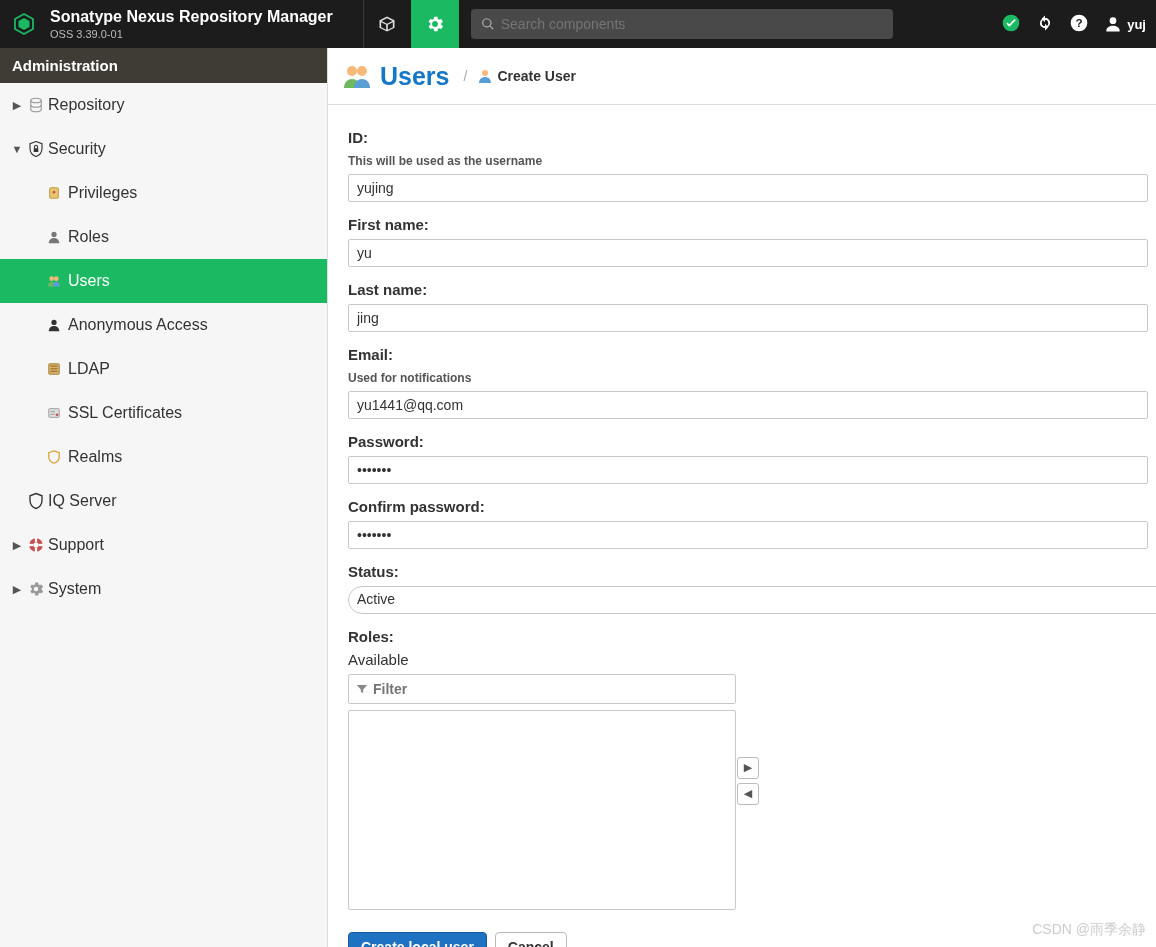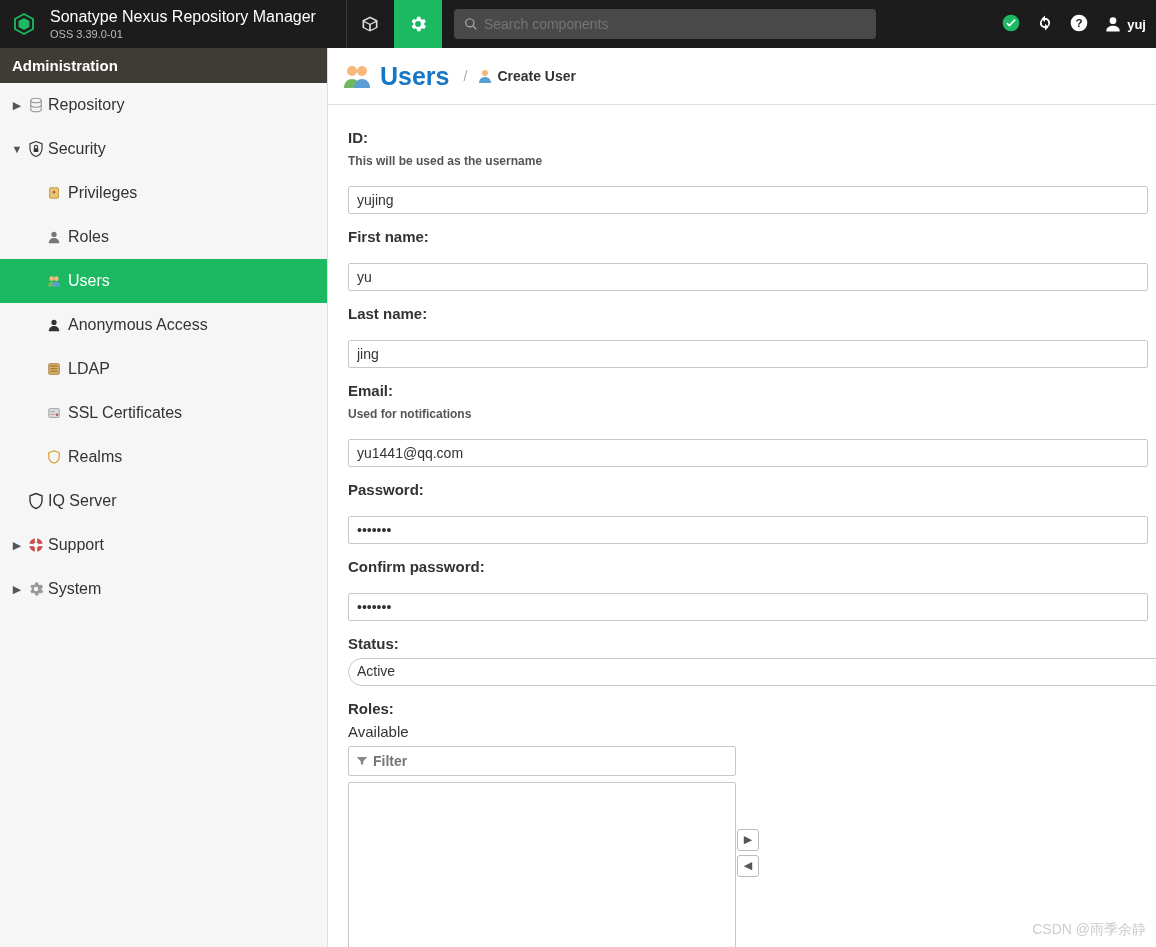--- a/index.html
+++ b/index.html
@@ -2,21 +2,21 @@
 <html><head>
 <meta charset="utf-8">
 <style>
 * { box-sizing: border-box; margin: 0; padding: 0; }
 body { font-family: "Helvetica Neue", Helvetica, Arial, sans-serif; font-size: 13px; color: #333; background: #fff; width: 1156px; height: 947px; overflow: hidden; position: relative; }
 
 
 .header { height: 48px; background: #1c1c1c; display: flex; align-items: center; color: #fff; }
 .logo-box { width: 48px; height: 48px; display: flex; align-items: center; justify-content: center; }
 .brand { padding-left: 2px; }
-.brand-title { font-size: 16px; font-weight: 400; color: #fff; }
+.brand-title { font-size: 16px; font-weight: 700; color: #fff; }
 .brand-sub { font-size: 11px; color: #bbb; margin-top: 2px; }
 .hdr-btn { width: 48px; height: 48px; display: flex; align-items: center; justify-content: center; color: #ddd; border-left: 1px solid #3a3a3a; cursor: pointer; }
 .hdr-btn.active { background: #1bba62; border-left: none; }
 .search-box { flex: 0 0 auto; display: flex; align-items: center; background: #494949; border-radius: 4px; height: 30px; width: 422px; margin-left: 12px; padding: 0 10px; color: #999; }
 .search-box input { flex: 1; background: transparent; border: none; outline: none; color: #ccc; font-size: 14px; margin-left: 6px; }
 .spacer { flex: 1; }
 .hdr-icons { display: flex; align-items: center; gap: 14px; padding-right: 10px; }
 .hdr-ic { color: #fff; cursor: pointer; }
 .user-lbl { font-size: 13px; font-weight: 700; color: #fff; margin-left: 4px; }
 
@@ -34,21 +34,21 @@
 
 .main { flex: 1; display: flex; flex-direction: column; overflow: hidden; }
 .crumb { height: 57px; border-bottom: 1px solid #ddd; display: flex; align-items: center; padding-left: 14px; font-size: 14px; }
 .crumb h1 { color: #1677c7; font-size: 25px; font-weight: 700; margin: 0 8px; }
 .crumb .sep { color: #aaa; margin: 0 6px; }
 .crumb .cur { font-weight: 700; font-size: 14px; color: #333; margin-left: 4px;}
 
 .form { padding: 20px 20px 28px 20px; overflow-y: auto; flex:1; }
 .fld-label { font-weight: 700; font-size: 15px; margin-top: 4px; }
 .fld-hint { font-size: 12px; color: #555; margin-top: 8px; font-weight: bold; }
-.fld-input { width: 800px; height: 28px; border: 1px solid #c8c8c8; border-radius: 2px; margin-top: 18px; padding: 0 8px; font-size: 14px; color: #333; outline: none; }
+.fld-input { width: 800px; height: 28px; border: 1px solid #c8c8c8; border-radius: 2px; margin-top: 6px; padding: 0 8px; font-size: 14px; color: #333; outline: none; }
 .fld-block { margin-bottom: 14px; }
 .select { width: 942px; height: 28px; border: 1px solid #c8c8c8; border-radius: 14px; margin-top: 6px; padding: 4px 24px 4px 8px; font-size: 14px; background: #fff; position: relative; }
 .select::after { content: ''; position: absolute; right: 8px; top: 11px; border: 5px solid transparent; border-top-color: #888; }
 
 .roles-wrap { display: flex; width: 800px; margin-top: 6px; position: relative; }
 .roles-col { width: 388px; }
 .roles-title { font-size: 15px; color: #333; margin-bottom: 6px; }
 .filter-box { display: flex; align-items: center; border: 1px solid #c8c8c8; height: 30px; padding: 0 6px; border-radius: 2px; }
 .filter-box input { flex: 1; border: none; outline: none; font-size: 14px; margin-left: 4px; color:#555;font-weight:bold;}
 .list-box { border: 1px solid #c8c8c8; height: 200px; margin-top: 6px; border-radius: 2px; overflow-y: auto; }

